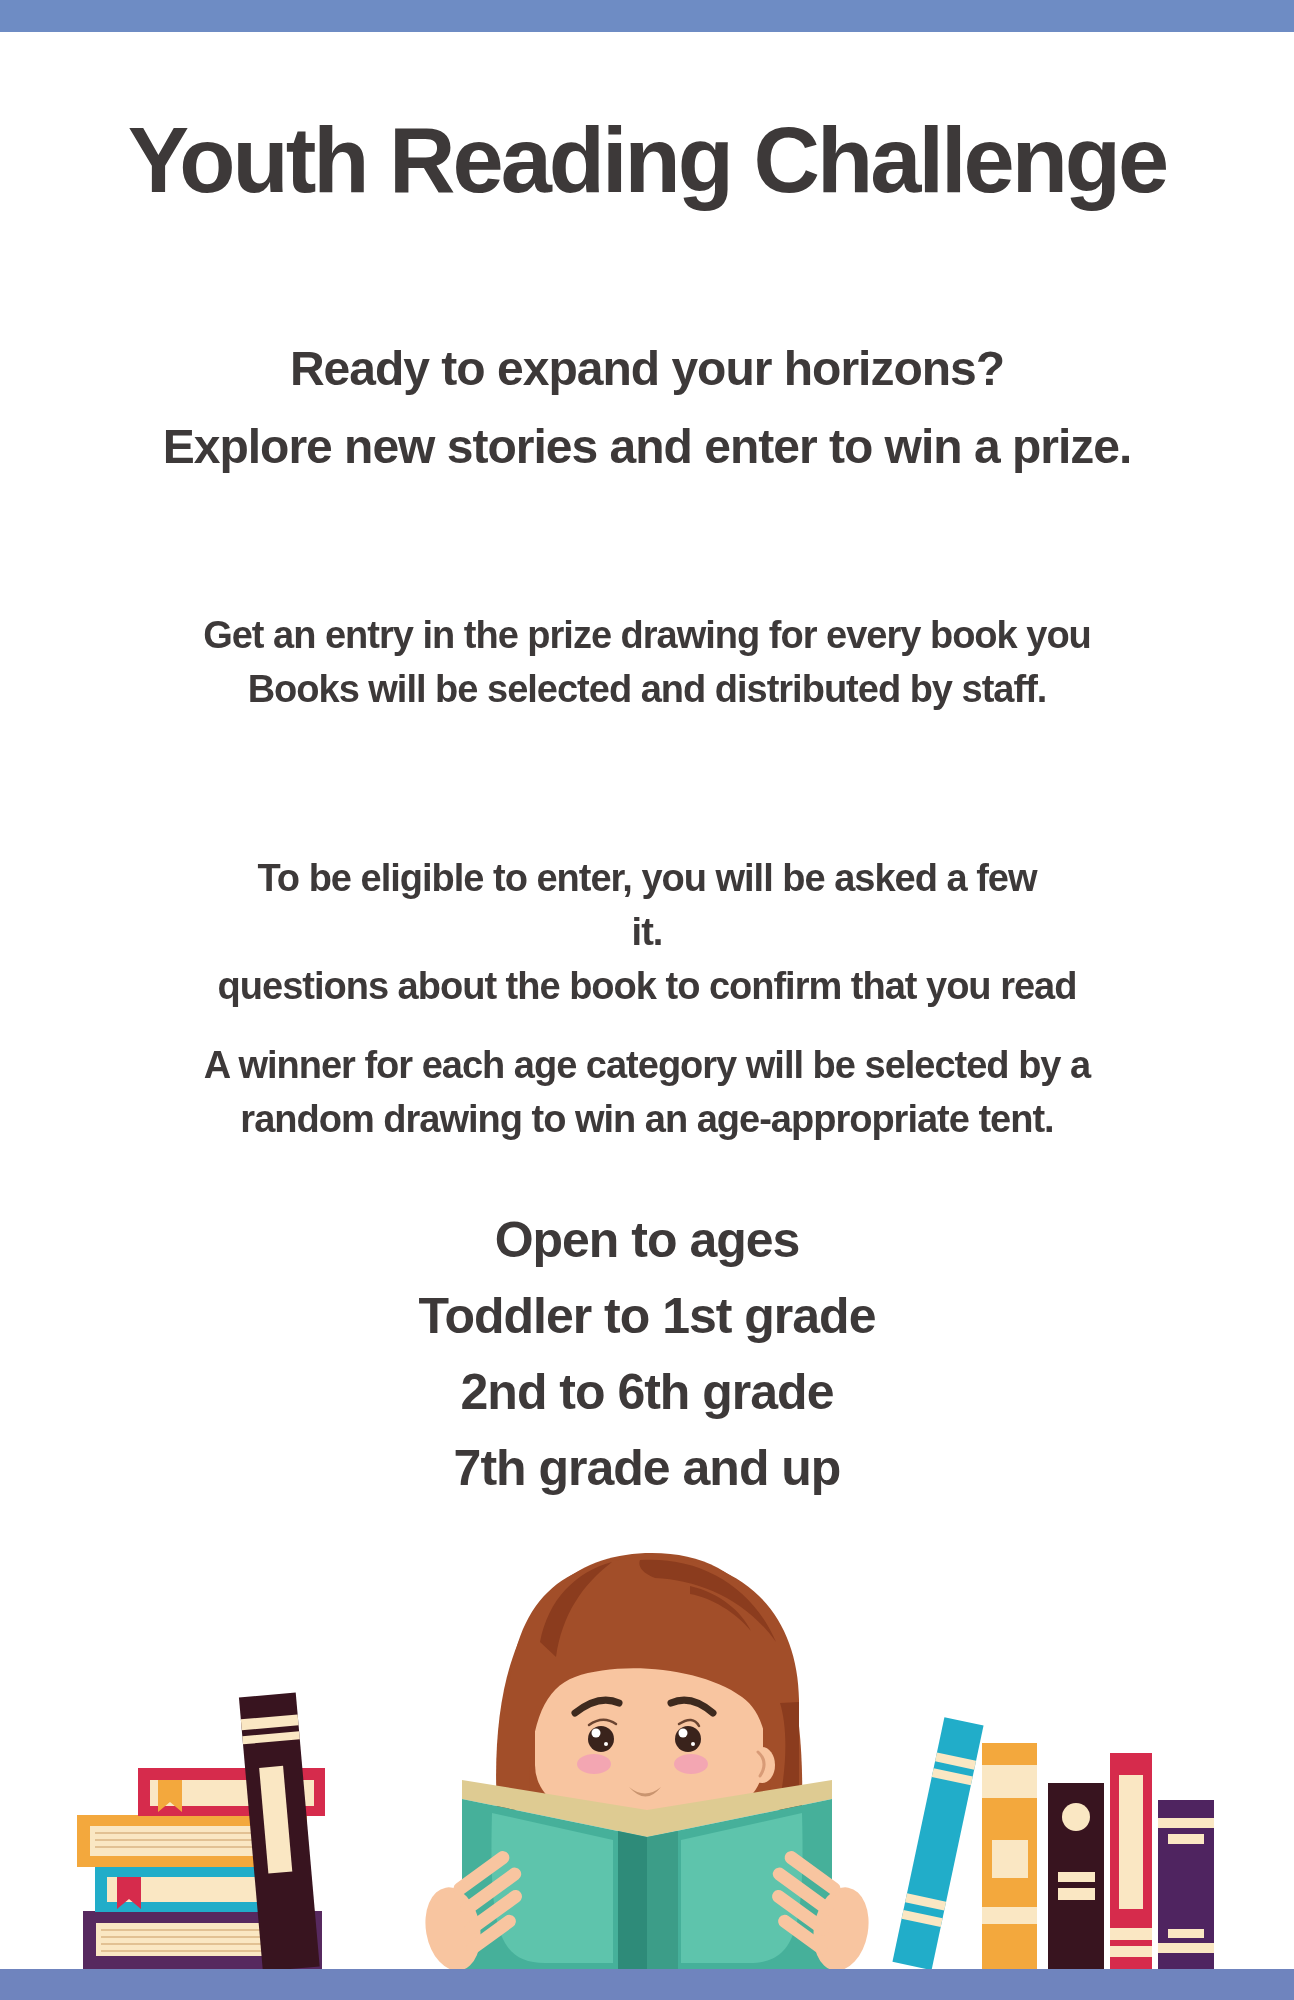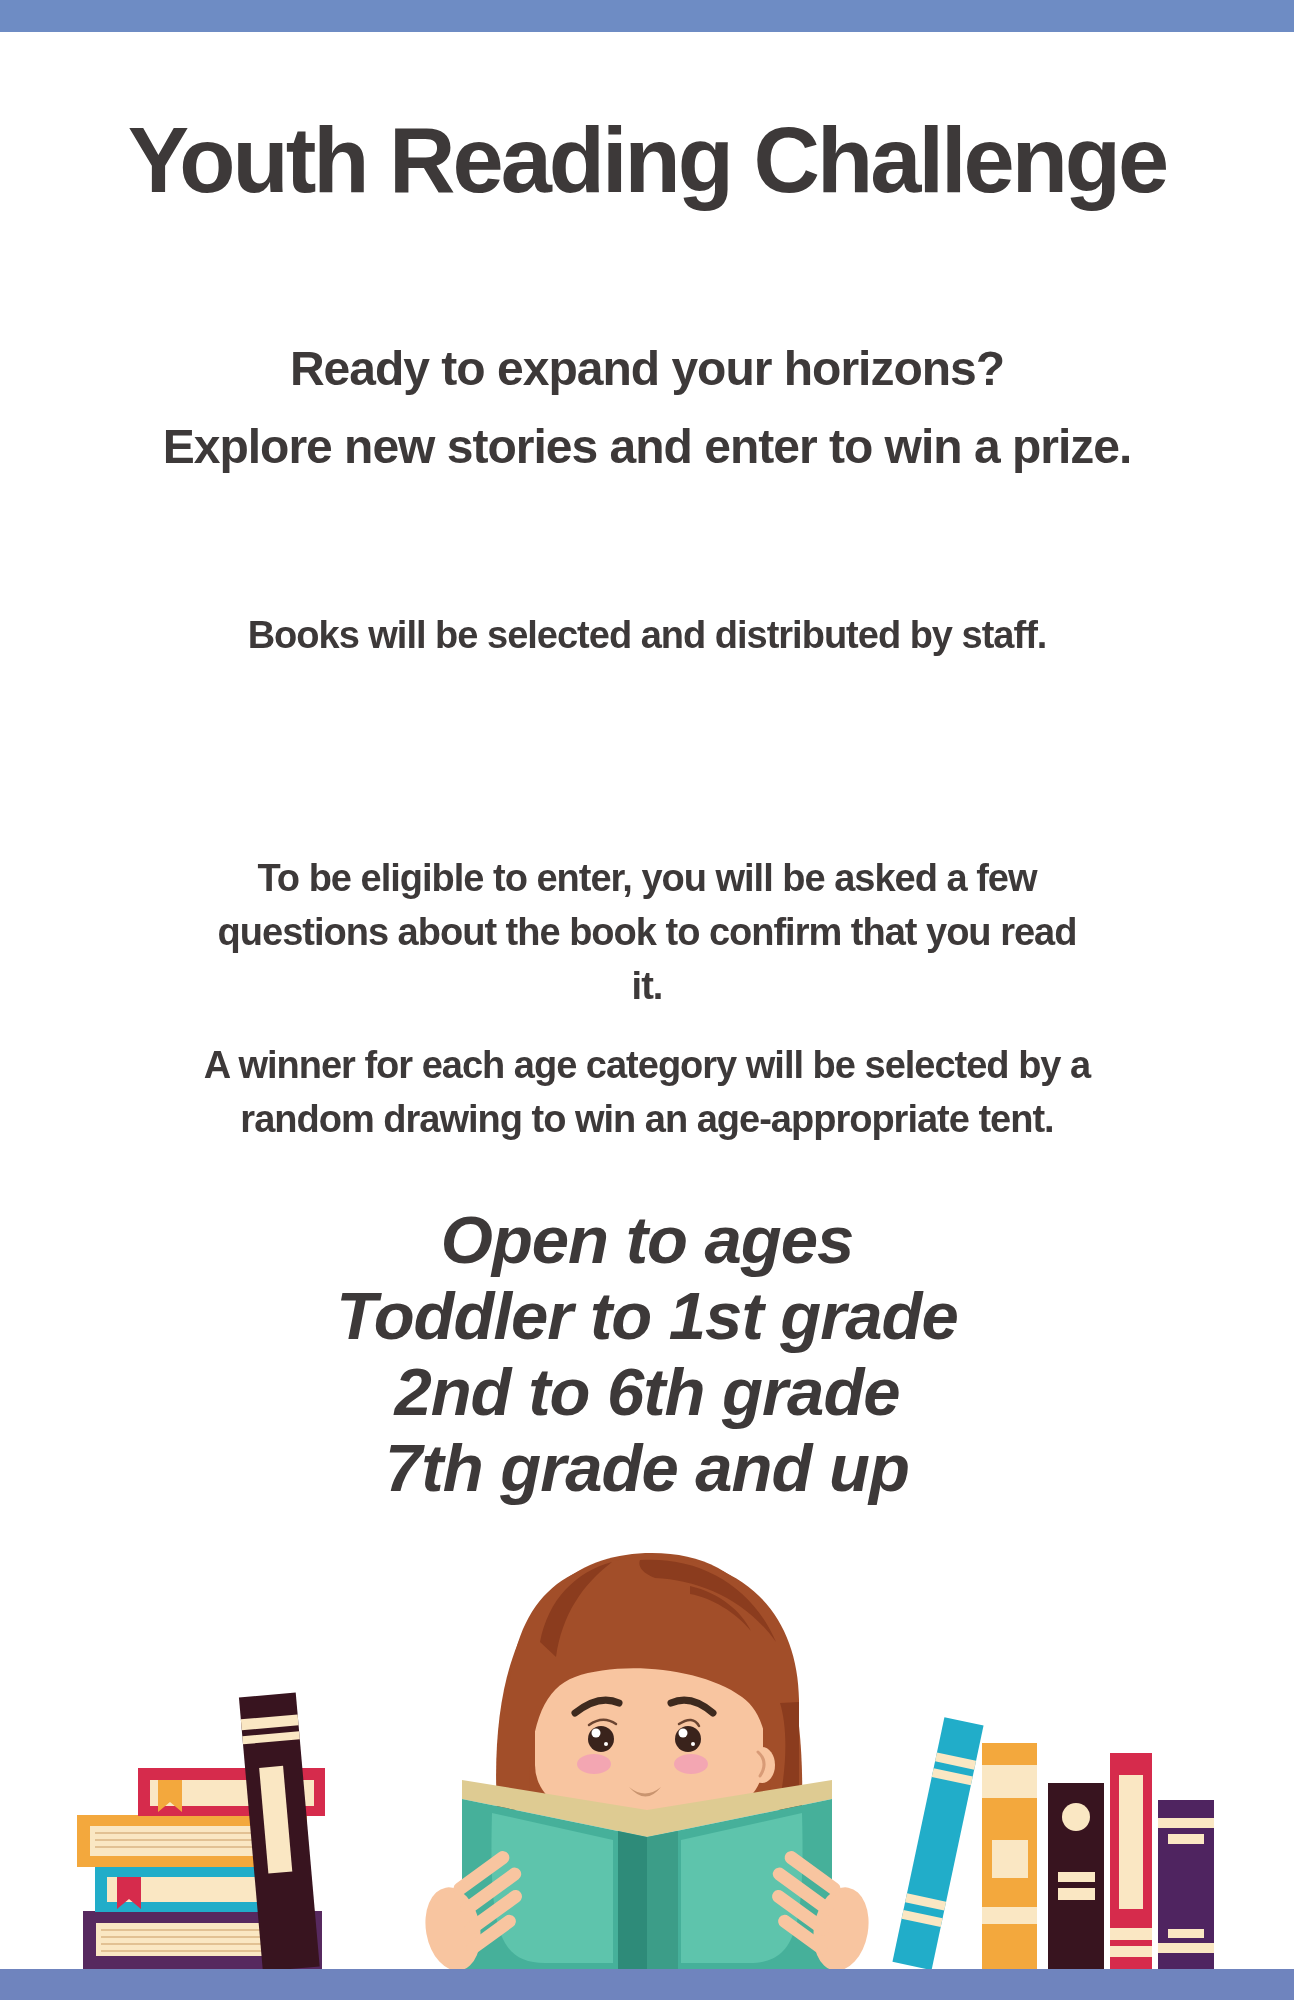--- a/index.html
+++ b/index.html
@@ -37,24 +37,23 @@
     font-size: 48px;
     line-height: 78px;
     letter-spacing: -1px;
   }
   .para { font-size: 38px; line-height: 54px; letter-spacing: -1px; }
   .para-1 { top: 608px; }
   .para-2 { top: 851px; }
   .para-3 { top: 1038px; }
   .ages {
     top: 1202px;
-    font-size: 67px;
+    font-size: 50px;
     line-height: 76px;
     letter-spacing: -1px;
-    font-style: italic;
   }
   .illustration {
     position: absolute;
     left: 0; bottom: 31px;
     width: 1294px; height: 420px;
   }
 </style>
 </head>
 <body>
 
@@ -63,27 +62,28 @@
   <div class="top-bar"></div>
 
   <div class="txt title">Youth Reading Challenge</div>
 
   <div class="txt subtitle">
     <div>Ready to expand your horizons?</div>
     <div>Explore new stories and enter to win a prize.</div>
   </div>
 
   <div class="txt para para-1">
+    <div>Get an entry in the prize drawing for every book you</div>
     <div>Books will be selected and distributed by staff.</div>
   </div>
 
   <div class="txt para para-2">
     <div>To be eligible to enter, you will be asked a few</div>
+    <div>it.</div>
     <div>questions about the book to confirm that you read</div>
-    <div>it.</div>
   </div>
 
   <div class="txt para para-3">
     <div>A winner for each age category will be selected by a</div>
     <div>random drawing to win an age-appropriate tent.</div>
   </div>
 
   <div class="txt ages">
     <div>Open to ages</div>
     <div>Toddler to 1st grade</div>

